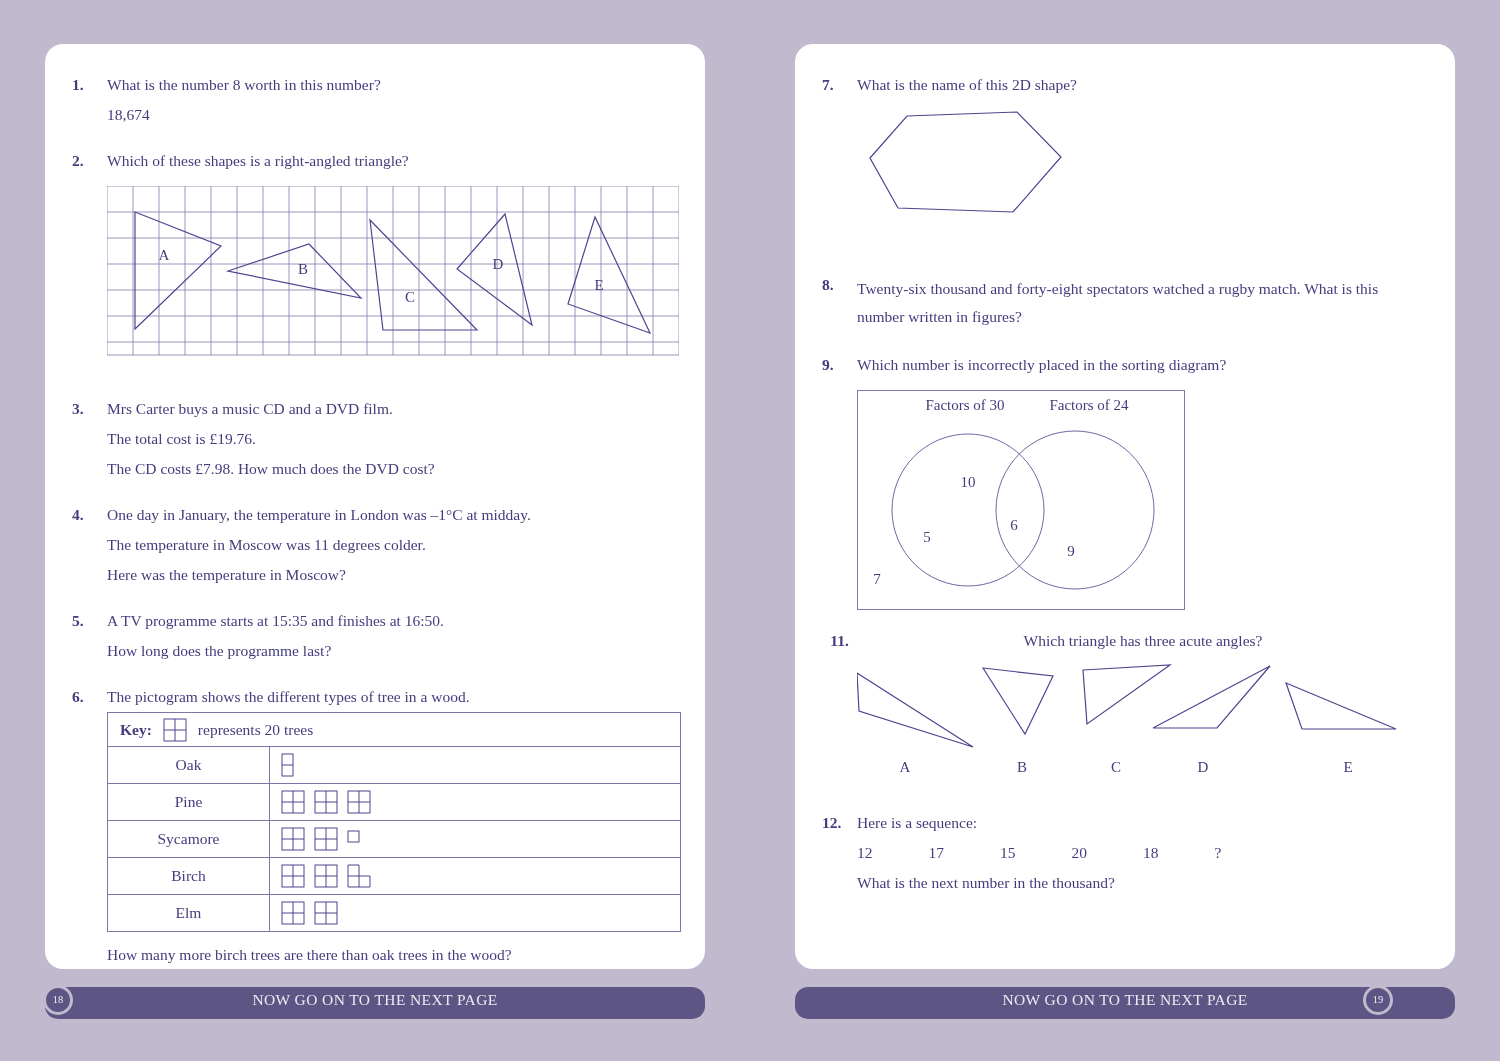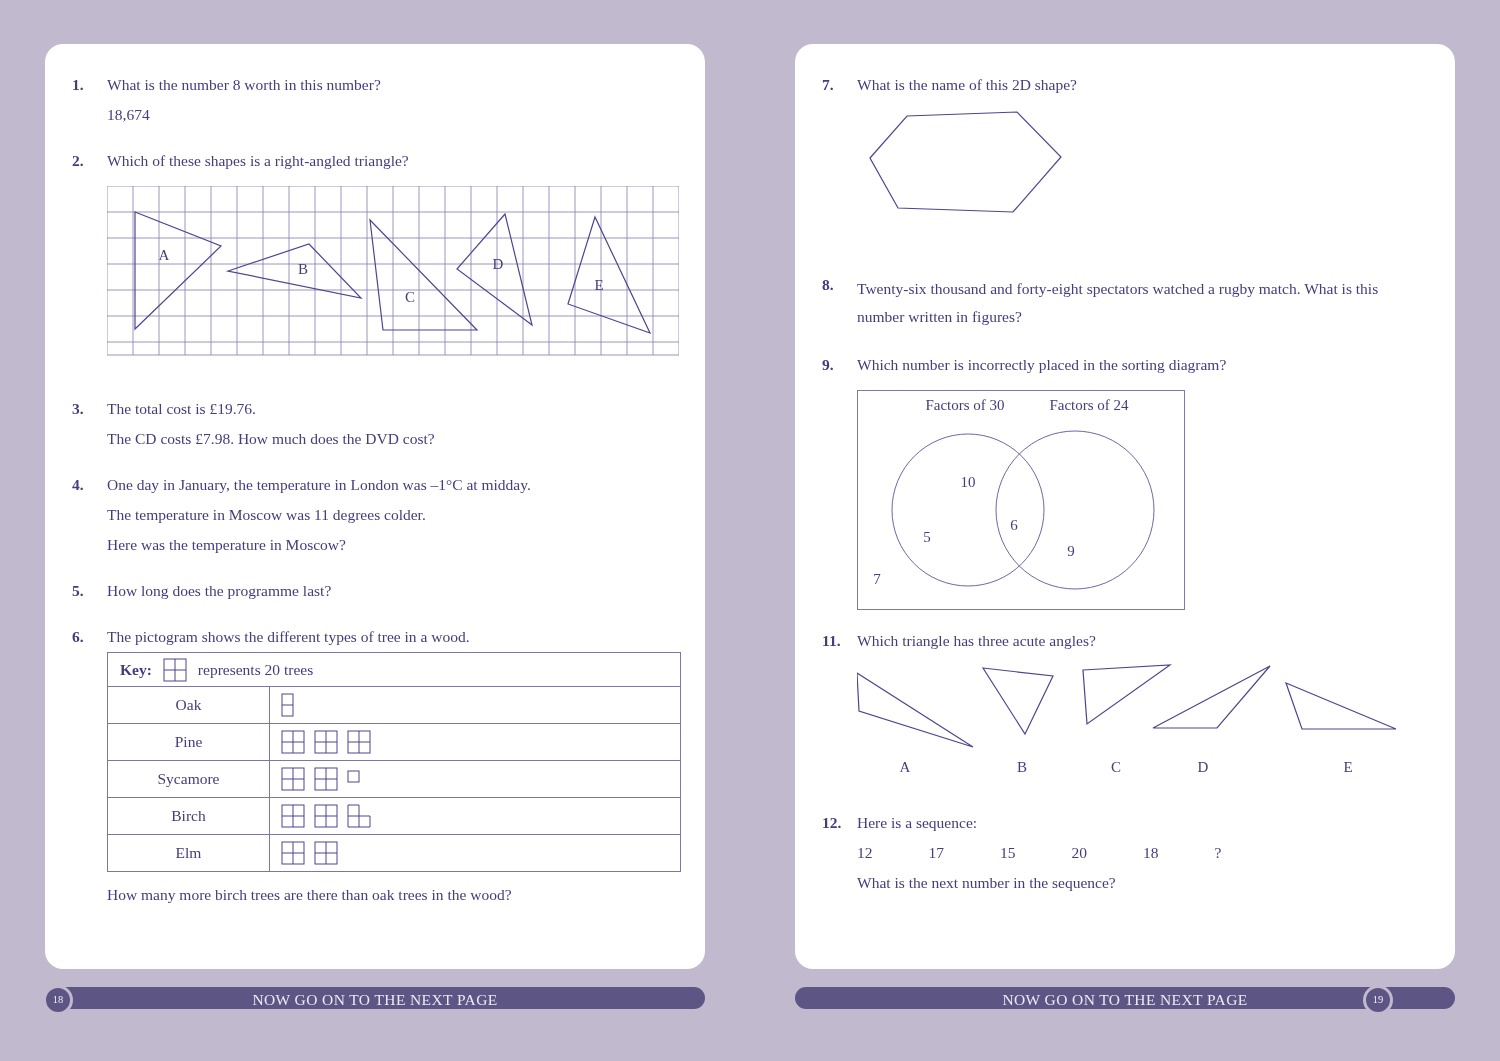--- a/index.html
+++ b/index.html
@@ -25,21 +25,21 @@
   .picto-table{width:572px;border:1px solid #7d76a9;}
   .picto-key{height:33px;display:flex;align-items:center;gap:11px;padding-left:12px;border-bottom:1px solid #7d76a9;}
   .picto-bold{font-weight:bold;text-align:center;}
   .picto-row{display:flex;height:36px;border-bottom:1px solid #7d76a9;}
   .picto-row:last-child{border-bottom:0;text-align:right;}
   .picto-label{width:161px;border-right:1px solid #7d76a9;display:flex;align-items:center;justify-content:center;}
   .picto-syms{display:flex;align-items:center;gap:9px;padding-left:11px;}
   .picto-sym svg *{stroke:#4c4590;stroke-width:1;fill:#ffffff;}
   .table-after{margin-top:8px !important;}
   .seq-num{display:inline-block;width:71.5px;}
-  .footer-bar{position:absolute;top:987px;width:660px;height:22px;border-radius:13px;background:#5d5684;color:#edeaf4;text-align:center;line-height:26px;font-size:15.5px;letter-spacing:0.4px;}
+  .footer-bar{position:absolute;top:987px;width:660px;height:32px;border-radius:13px;background:#5d5684;color:#edeaf4;text-align:center;line-height:26px;font-size:15.5px;letter-spacing:0.4px;}
   .footer-left{left:45px;}
   .footer-right{left:795px;}
   .page-circle{position:absolute;top:985px;width:24px;height:24px;border-radius:50%;background:#5d5684;border:3px solid #c1b9ce;color:#efedf6;font-size:10.5px;text-align:center;line-height:24px;box-sizing:content-box;z-index:2;}
   .circle-left{left:43px;}
   .circle-right{left:1363px;}
 </style>
 </head>
 <body>
 
 <div class="page page-left">
@@ -100,37 +100,39 @@
         <text class="svg-label" x="303" y="116" text-anchor="middle">C</text>
         <text class="svg-label" x="391" y="83" text-anchor="middle">D</text>
         <text class="svg-label" x="492" y="104" text-anchor="middle">E</text>
       </svg>
     </div>
   </div>
 
   <div class="q">
     <span class="qnum">3.</span>
     <div class="qbody">
+      <p>Mrs Carter buys a music CD and a DVD film.</p>
       <p>The total cost is £19.76.</p>
       <p>The CD costs £7.98. How much does the DVD cost?</p>
     </div>
   </div>
 
   <div class="q">
     <span class="qnum">4.</span>
     <div class="qbody">
       <p>One day in January, the temperature in London was –1°C at midday.</p>
       <p>The temperature in Moscow was 11 degrees colder.</p>
       <p>Here was the temperature in Moscow?</p>
     </div>
   </div>
 
   <div class="q">
     <span class="qnum">5.</span>
     <div class="qbody">
+      <p>A TV programme starts at 15:35 and finishes at 16:50.</p>
       <p>How long does the programme last?</p>
     </div>
   </div>
 
   <div class="q">
     <span class="qnum">6.</span>
     <div class="qbody">
       <p>The pictogram shows the different types of tree in a wood.</p>
       <div class="picto-table">
         <div class="picto-key">
@@ -291,21 +293,21 @@
         <text class="svg-label" x="111" y="97" text-anchor="middle">10</text>
         <text class="svg-label" x="70" y="152" text-anchor="middle">5</text>
         <text class="svg-label" x="157" y="140" text-anchor="middle">6</text>
         <text class="svg-label" x="214" y="166" text-anchor="middle">9</text>
         <text class="svg-label" x="20" y="194" text-anchor="middle">7</text>
       </svg>
     </div>
   </div>
 
 
-  <div class="q" style="margin-bottom:32px;">
+  <div class="q" style="margin-bottom:32px;text-align:center;">
     <span class="qnum">11.</span>
     <div class="qbody">
       <p>Which triangle has three acute angles?</p>
       <svg class="fig-tri-row" width="545" height="112" viewBox="0 0 545 112">
         <polygon class="shape" points="0,9 116,83 2,47"></polygon>
         <polygon class="shape" points="126,4 196,12 168,70"></polygon>
         <polygon class="shape" points="226,6 313,1 230,60"></polygon>
         <polygon class="shape" points="296,64 413,2 360,64"></polygon>
         <polygon class="shape" points="429,19 539,65 445,65"></polygon>
         <text class="svg-label" x="48" y="108" text-anchor="middle">A</text>
@@ -317,21 +319,21 @@
     </div>
   </div>
 
   <div class="q">
     <span class="qnum">12.</span>
     <div class="qbody">
       <p>Here is a sequence:</p>
       <p>
         <span class="seq-num">12</span><span class="seq-num">17</span><span class="seq-num">15</span><span class="seq-num">20</span><span class="seq-num">18</span><span class="seq-num">?</span>
       </p>
-      <p>What is the next number in the sequence?</p>
+      <p>What is the next number in the thousand?</p>
     </div>
   </div>
 
 </div>
 
 <div class="footer-bar footer-left">NOW GO ON TO THE NEXT PAGE</div>
 <div class="footer-bar footer-right">NOW GO ON TO THE NEXT PAGE</div>
 <div class="page-circle circle-left">18</div>
 <div class="page-circle circle-right">19</div>
 

